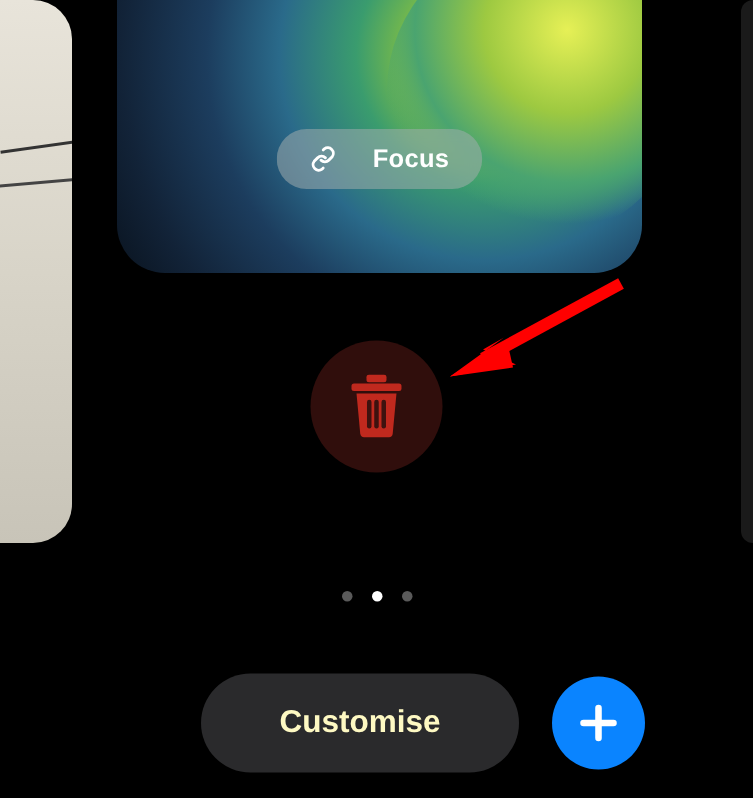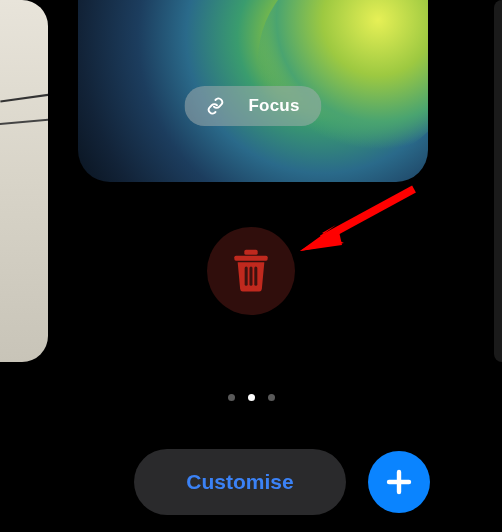--- a/index.html
+++ b/index.html
@@ -194,21 +194,21 @@
       width: 100%;
       display: flex;
       justify-content: center;
       align-items: center;
       gap: 22px;
       padding-left: 62px;
     }
 
     .customise-button {
       background: #2a2a2c;
-      color: #3b82f6;
+      color: #fef9c3;
       font-weight: 700;
       font-size: 21px;
       padding: 21px 52px;
       border-radius: 34px;
       border: none;
       cursor: pointer;
     }
 
     .add-button {
       width: 62px;

